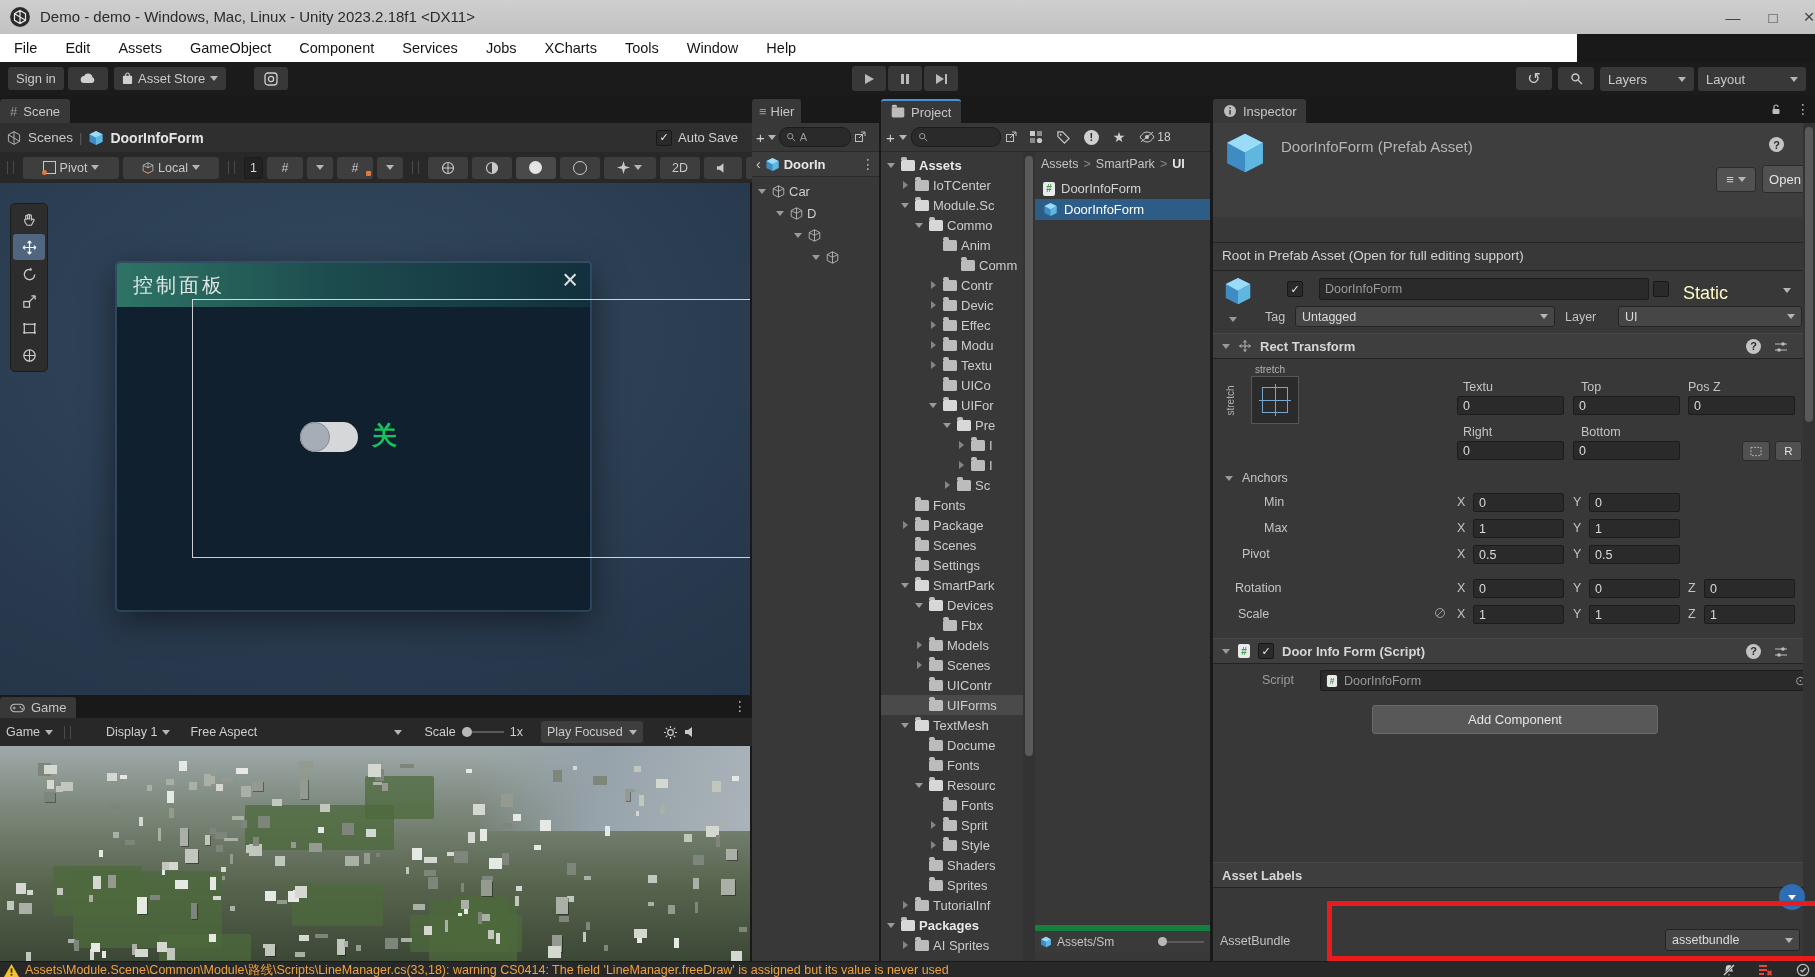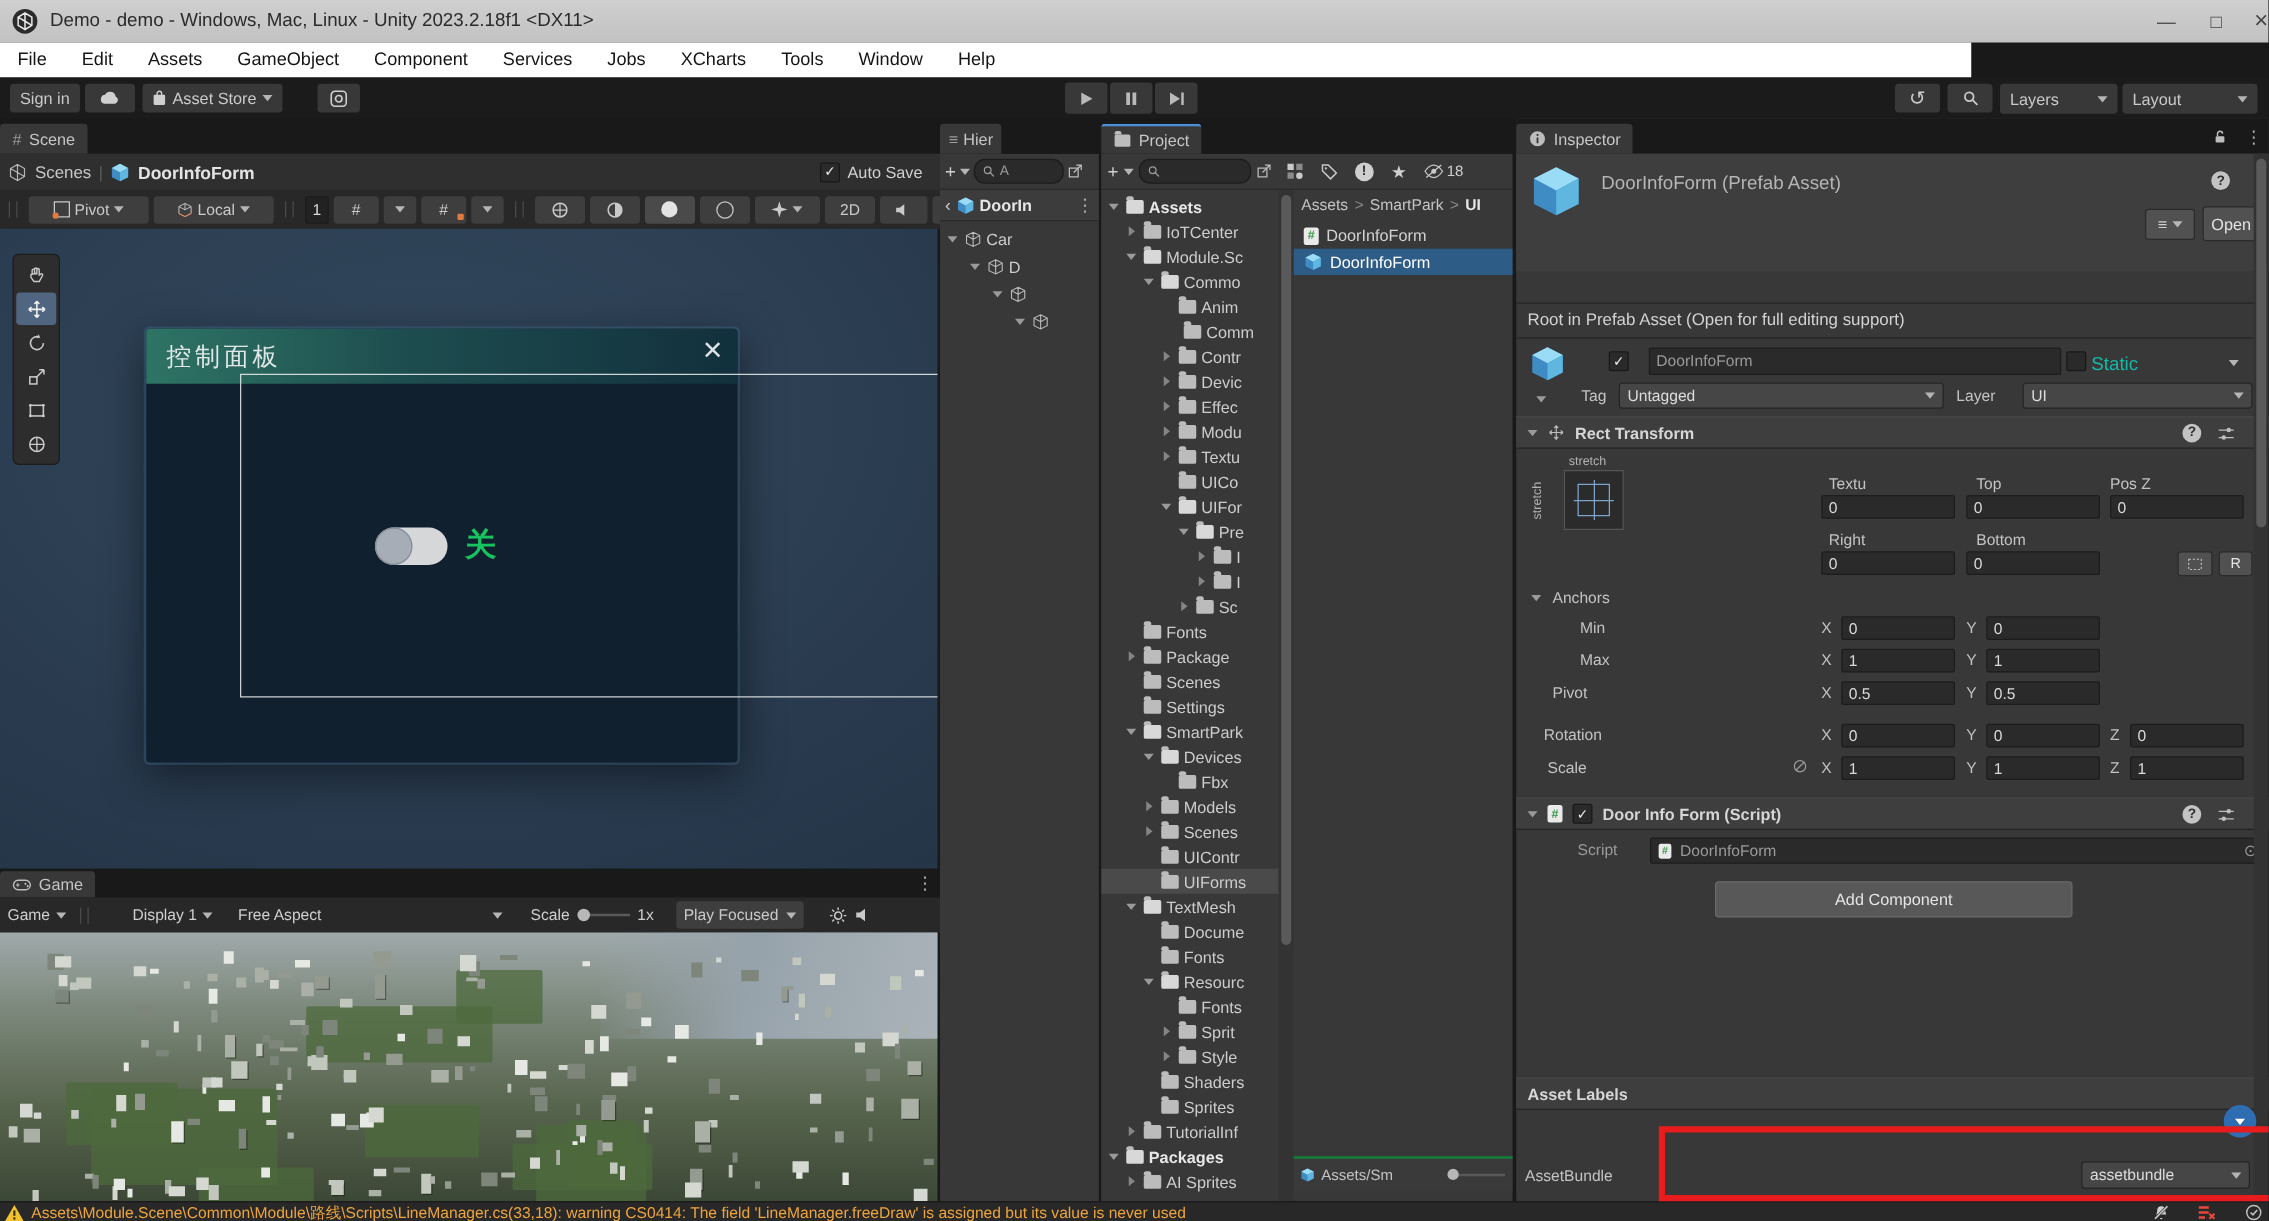--- a/index.html
+++ b/index.html
@@ -747,21 +747,21 @@
 
       <div class="prow" style="padding-left: 46px;">
         <span class="arrslot">
           
           
         </span>
         <span class="folder closed"></span>
         <span class="plbl">Anim</span>
       </div>
 
-      <div class="prow" style="padding-left: 50px;">
+      <div class="prow" style="padding-left: 64px;">
         <span class="arrslot">
           
           
         </span>
         <span class="folder closed"></span>
         <span class="plbl">Comm</span>
       </div>
 
       <div class="prow" style="padding-left: 46px;">
         <span class="arrslot">
@@ -1093,21 +1093,21 @@
       <div class="frow selected">
 
         <svg class="cube" width="15" height="15" viewBox="0 0 16 16">
           <path d="M8 1l6.5 3.3v7.4L8 15 1.5 11.7V4.3z" fill="#3f8cc4"></path>
           <path d="M8 1l6.5 3.3L8 7.8 1.5 4.3z" fill="#9adcf5"></path>
           <path d="M8 7.8l6.5-3.5v7.4L8 15z" fill="#5fb7e0"></path>
         </svg>
         <span>DoorInfoForm</span>
       </div>
     </div>
-  <div class="abs flex" style="left:1035px;top:925px;width:175px;height:28px;background:#3a3a3a;border-top:2px solid #15803d;gap:5px;padding-left:5px;box-sizing:border-box">
+  <div class="abs flex" style="left:1035px;top:925px;width:175px;height:28px;background:#3a3a3a;border-top:6px solid #15803d;gap:5px;padding-left:5px;box-sizing:border-box">
     <svg class="cube" width="12" height="12" viewBox="0 0 16 16">
         <path d="M8 1l6.5 3.3v7.4L8 15 1.5 11.7V4.3z" fill="#3f8cc4"></path>
         <path d="M8 1l6.5 3.3L8 7.8 1.5 4.3z" fill="#9adcf5"></path>
         <path d="M8 7.8l6.5-3.5v7.4L8 15z" fill="#5fb7e0"></path>
       </svg>
     <span style="font-size:12px;color:#c4c4c4">Assets/Sm</span>
     <span class="slider-track" style="width:46px;margin-left:auto;margin-right:6px">
         <span class="slider-knob" style="left:0;width:9px;height:9px"></span>
       </span>
   </div>
@@ -1151,21 +1151,21 @@
 
     <svg class="abs" style="left:10px;top:181px" width="30" height="30" viewBox="0 0 16 16">
         <path d="M8 1l6.5 3.3v7.4L8 15 1.5 11.7V4.3z" fill="#3f8cc4"></path>
         <path d="M8 1l6.5 3.3L8 7.8 1.5 4.3z" fill="#9adcf5"></path>
         <path d="M8 7.8l6.5-3.5v7.4L8 15z" fill="#5fb7e0"></path>
       </svg>
     <span class="tri-d abs" style="left:16px;top:222px"></span>
     <span class="cb abs" style="left:74px;top:186px">✓</span>
     <div class="fld abs" style="left:106px;top:183px;width:318px;height:20px;color:#9a9a9a">DoorInfoForm</div>
     <span class="cb abs" style="left:440px;top:186px"></span>
-    <span class="abs" style="left:460px;top:188px;font-size:15px;color:#14b8a6">Static</span>
+    <span class="abs" style="left:470px;top:188px;font-size:18px;color:#fef9c3">Static</span>
     <span class="caret abs" style="left:570px;top:193px"></span>
     <span class="ilabel" style="left:52px;top:215px">Tag</span>
     <div class="dd abs" style="left:82px;top:211px;width:246px;height:19px">
         <span>Untagged</span>
         <span class="caret"></span>
       </div>
     <span class="ilabel" style="left:352px;top:215px">Layer</span>
     <div class="dd abs" style="left:405px;top:211px;width:170px;height:19px">
         <span>UI</span>
         <span class="caret"></span>

